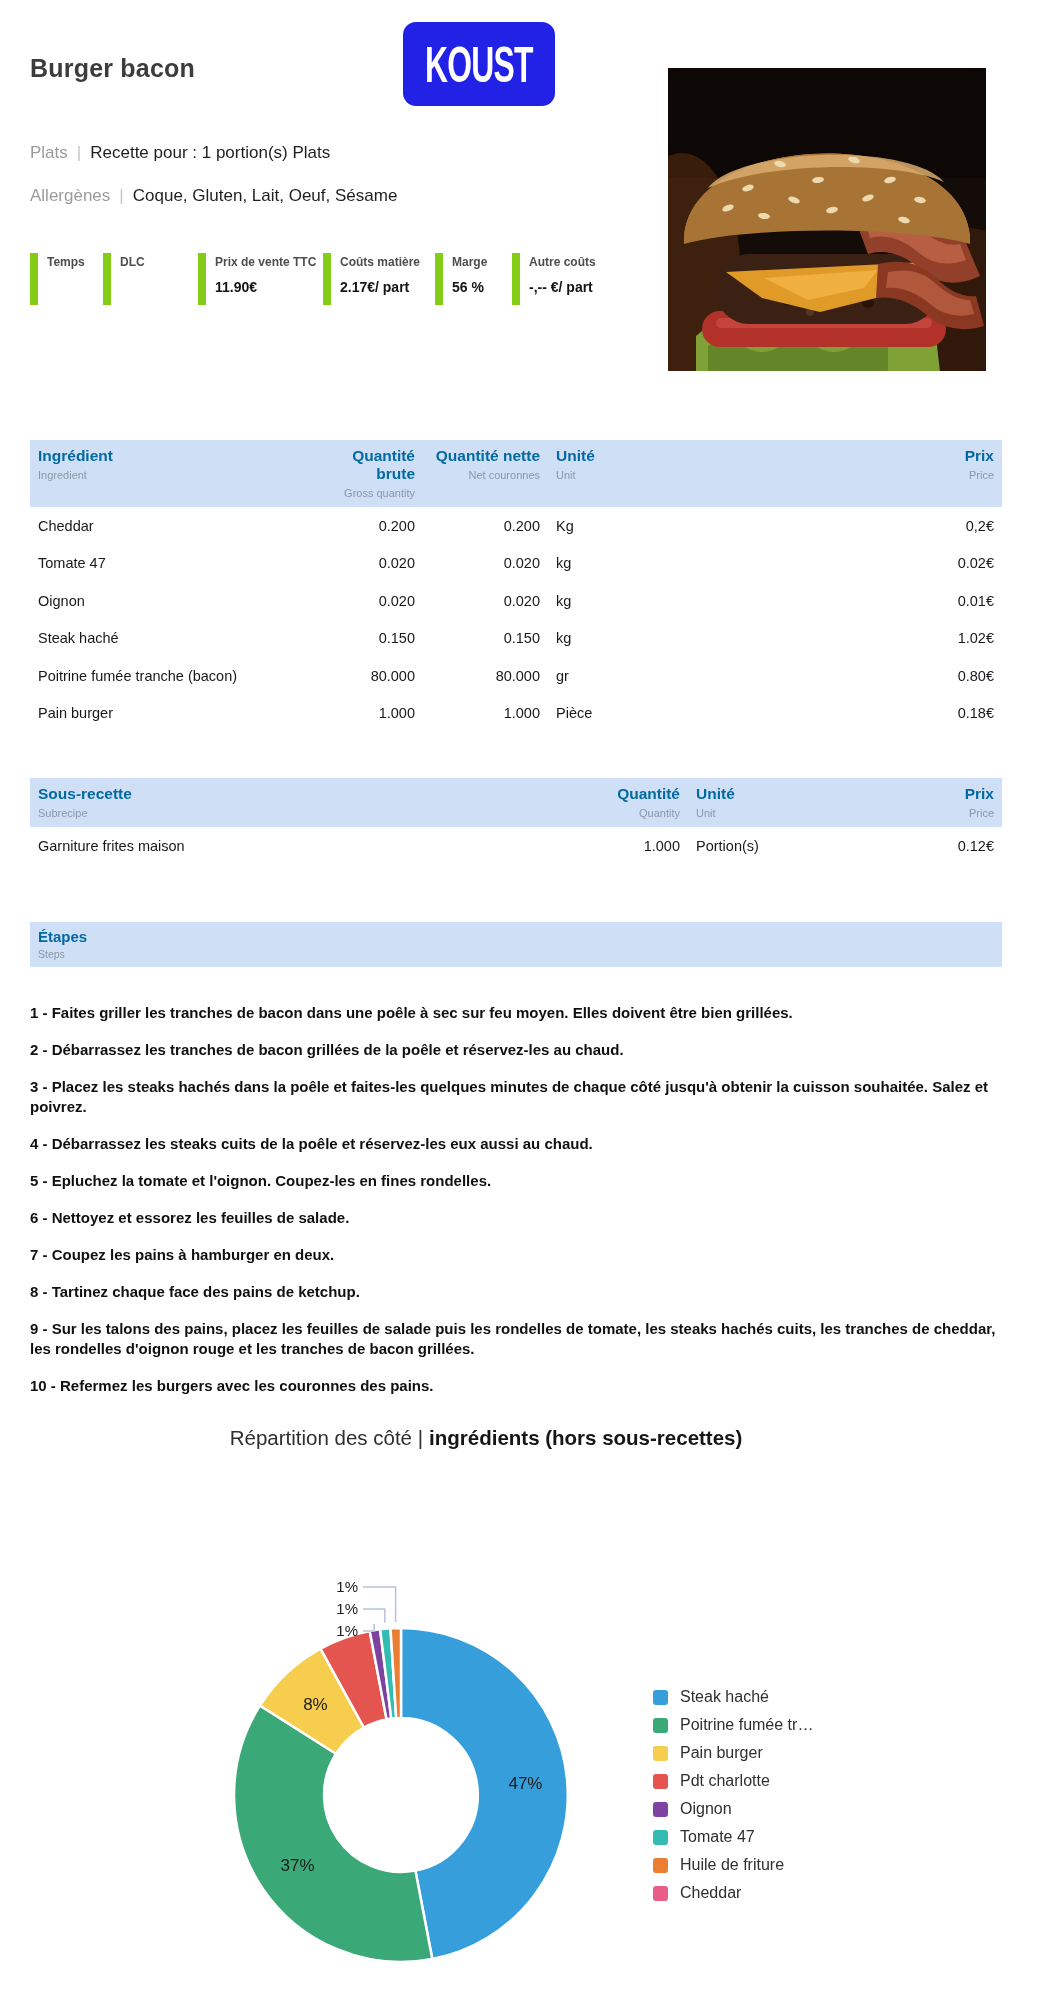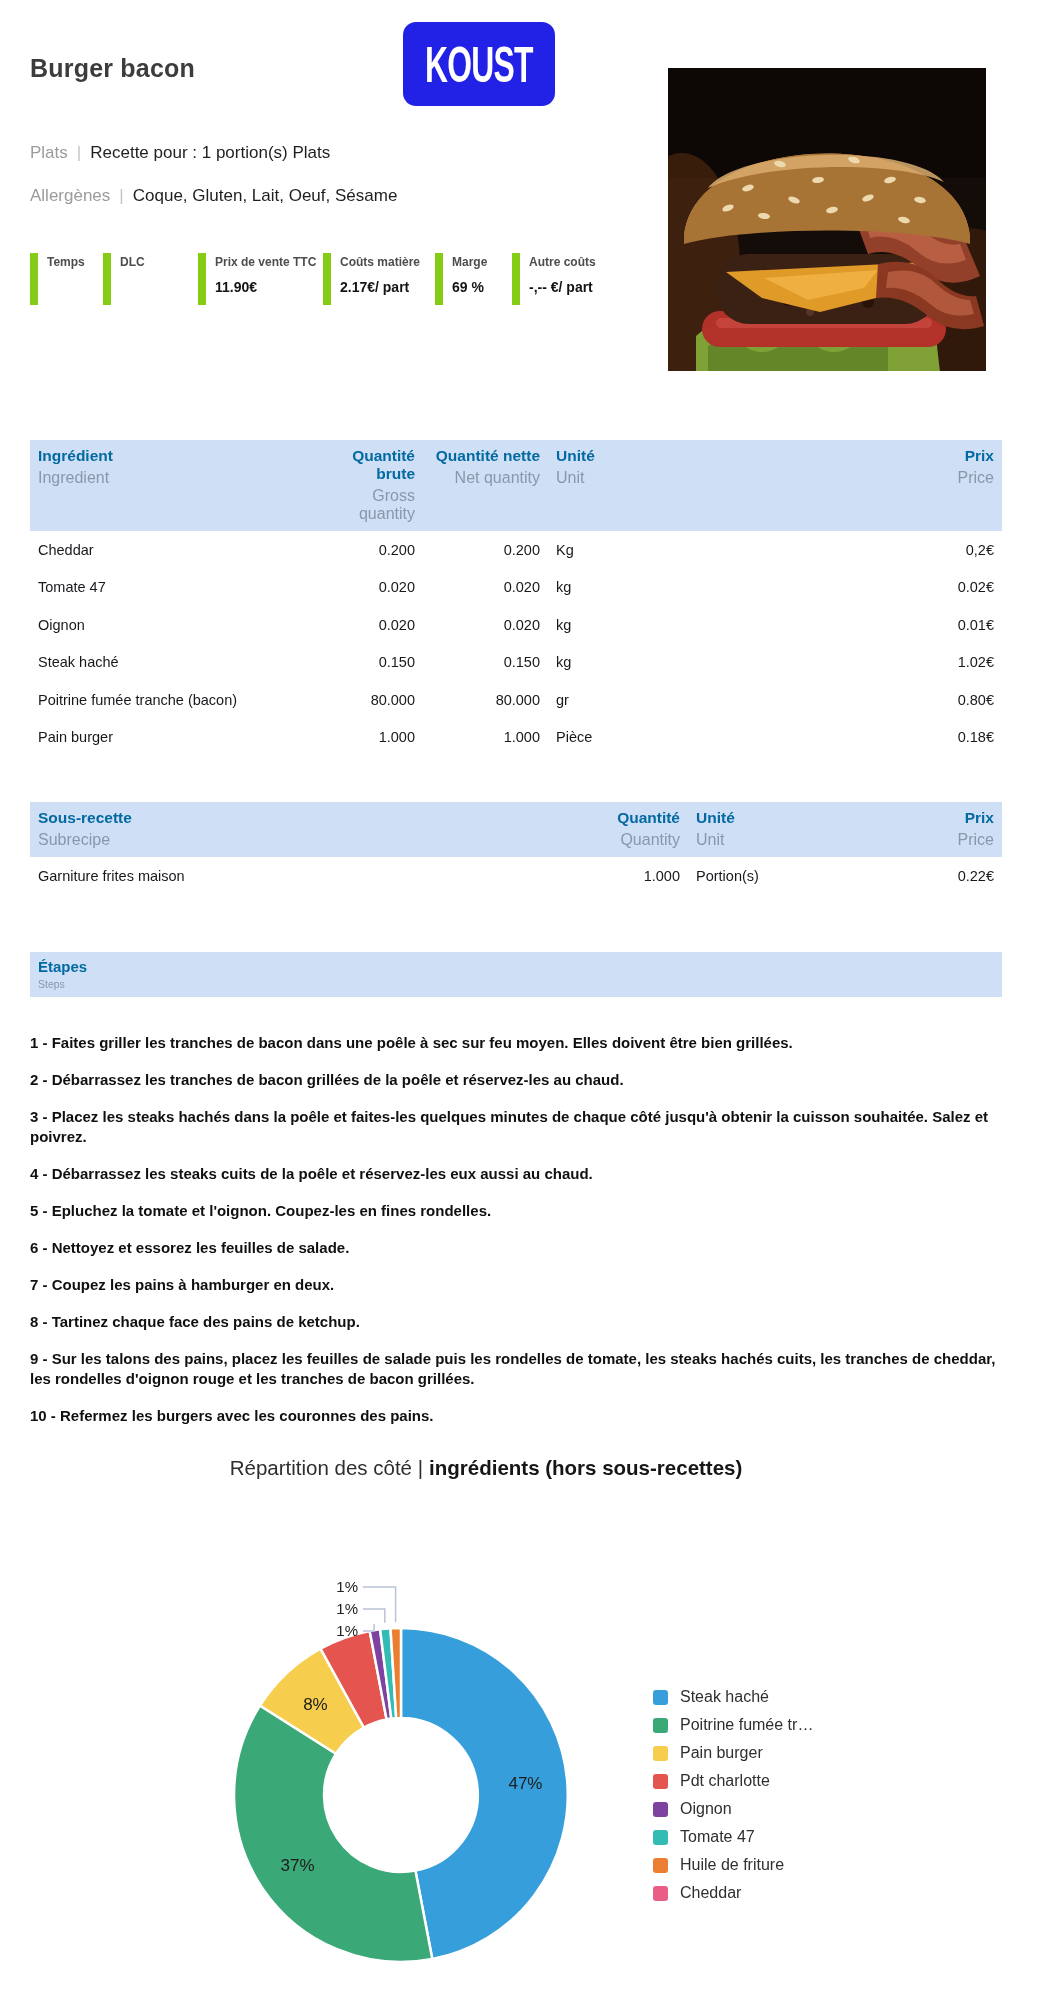--- a/index.html
+++ b/index.html
@@ -17,21 +17,21 @@
   .stats{position:absolute;left:30px;top:253px;display:flex;}
   .stat{border-left:8px solid #84cc16;padding:2px 0 6px 9px;min-height:52px;box-sizing:border-box;}
   .slabel{font-size:12px;font-weight:700;color:#4d4d4d;}
   .svalue{font-size:14px;font-weight:700;color:#141414;margin-top:10px;min-height:16px;}
   
   .content{position:absolute;left:30px;top:440px;width:972px;}
   .band{background:#cfe0f6;padding:7px 8px 8px 8px;}
   .igrid{display:grid;grid-template-columns:282px 95px 125px 160px 1fr;}
   .sgrid{display:grid;grid-template-columns:472px 170px 210px 1fr;}
   .bfr{font-size:15.5px;font-weight:600;color:#0369a1;}
-  .ben{font-size:16px;color:#8a97a9;margin-top:4px;}
+  .ben{font-size:11px;color:#8a97a9;margin-top:4px;}
   .tr{text-align:right;} .unitcol{padding-left:16px;}
   .irow{height:37.5px;align-items:center;font-size:14.5px;color:#17191c;padding:0 8px;}
   .rows{margin-bottom:46px;}
   .subrows{margin-bottom:57px;}
   .stepsband{background:#cfe0f6;padding:6px 8px 7px 8px;margin-bottom:36px;}
   .stepsband .bfr{font-size:15px;}
   .stepsband .ben{font-size:10.5px;margin-top:3px;}
   .step{font-weight:700;font-size:15px;line-height:20px;color:#101010;margin-bottom:17px;}
   .chart-title{margin-top:30px;text-align:center;padding-right:60px;font-size:20.5px;}
   .t1{font-weight:400;color:#2e2e2e;margin-right:6px;}
@@ -122,42 +122,42 @@
     <div class="stat" style="width:125px">
         <div class="slabel">Prix de vente TTC</div>
         <div class="svalue">11.90€</div>
       </div>
     <div class="stat" style="width:112px">
         <div class="slabel">Coûts matière</div>
         <div class="svalue">2.17€/ part</div>
       </div>
     <div class="stat" style="width:77px">
         <div class="slabel">Marge</div>
-        <div class="svalue">69 %</div>
+        <div class="svalue">56 %</div>
       </div>
     <div class="stat" style="width:150px">
         <div class="slabel">Autre coûts</div>
         <div class="svalue">-,-- €/ part</div>
       </div>
   </div>
 
   <div class="content">
 
     <div class="band igrid">
       <div>
           <div class="bfr">Ingrédient</div>
           <div class="ben">Ingredient</div>
         </div>
       <div class="tr">
           <div class="bfr">Quantité brute</div>
           <div class="ben">Gross quantity</div>
         </div>
       <div class="tr">
           <div class="bfr">Quantité nette</div>
-          <div class="ben">Net quantity</div>
+          <div class="ben">Net couronnes</div>
         </div>
       <div class="unitcol">
           <div class="bfr">Unité</div>
           <div class="ben">Unit</div>
         </div>
       <div class="tr">
           <div class="bfr">Prix</div>
           <div class="ben">Price</div>
         </div>
     </div>
@@ -222,21 +222,21 @@
       <div class="tr">
           <div class="bfr">Prix</div>
           <div class="ben">Price</div>
         </div>
     </div>
     <div id="sub-rows" class="subrows">
         <div class="irow sgrid">
           <div>Garniture frites maison</div>
           <div class="tr">1.000</div>
           <div class="unitcol">Portion(s)</div>
-          <div class="tr">0.22€</div>
+          <div class="tr">0.12€</div>
         </div>
       </div>
 
     <div class="stepsband">
       <div class="bfr">Étapes</div>
       <div class="ben">Steps</div>
     </div>
     <div id="steps">
         <div class="step">1 - Faites griller les tranches de bacon dans une poêle à sec sur feu moyen. Elles doivent être bien grillées.</div>
         <div class="step">2 - Débarrassez les tranches de bacon grillées de la poêle et réservez-les au chaud.</div>

